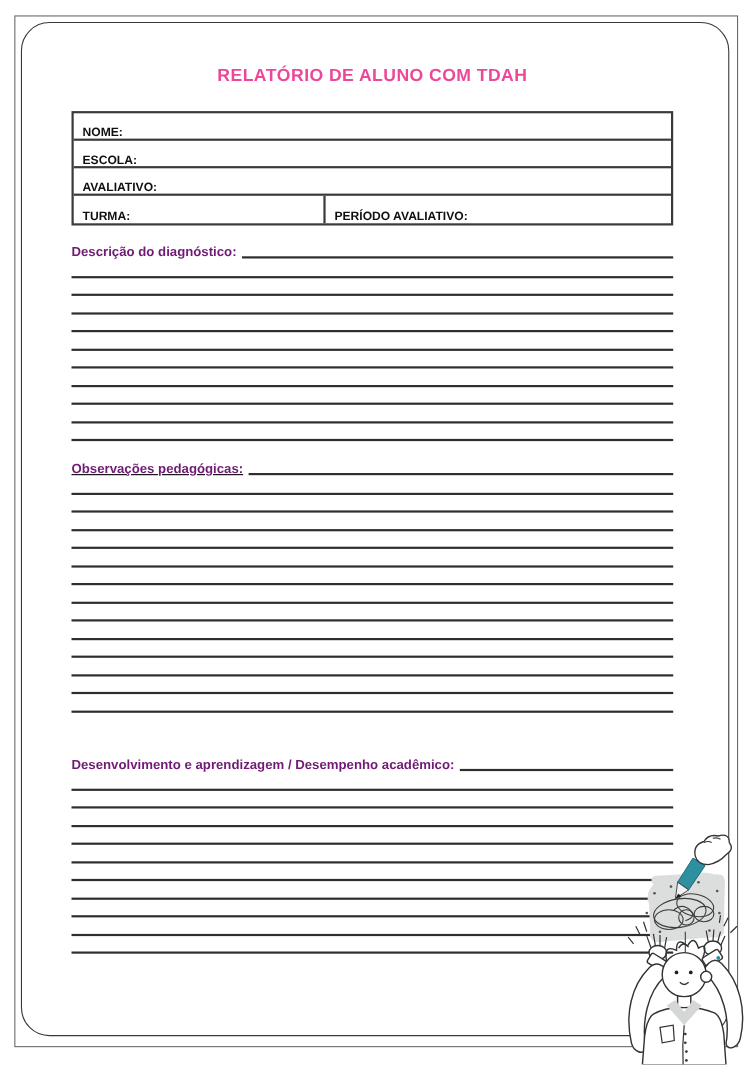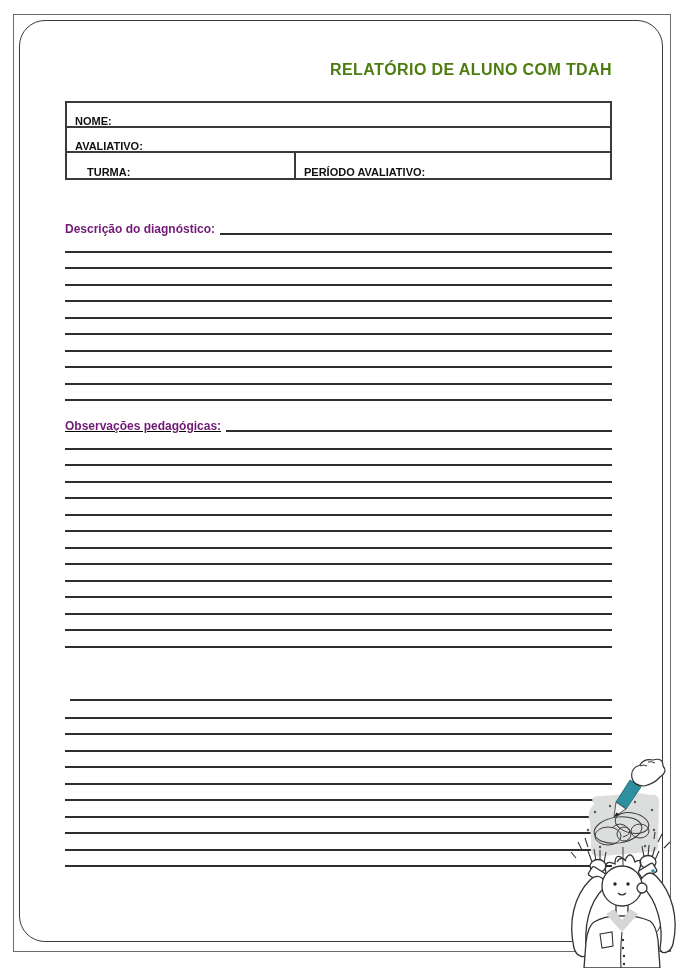--- a/index.html
+++ b/index.html
@@ -24,39 +24,39 @@
     position: absolute;
     left: 19px; top: 20px;
     width: 644px; height: 922px;
     border: 1.5px solid #3a3a3a;
     border-radius: 26px;
   }
 
   .title {
     position: absolute;
     top: 61px; left: 65px; width: 547px;
-    text-align: right;
+    text-align: center;
     font-size: 16px;
     font-weight: bold;
     letter-spacing: .4px;
-    color: #4d7c0f;
+    color: #ec4899;
   }
 
   .info-table {
     position: absolute;
     left: 65px; top: 101px; width: 547px;
     border: 2px solid #3a3a3a;
     background: #fff;
   }
   .t-row { display: flex; height: 25px; border-bottom: 2px solid #3a3a3a; align-items: center; }
   .t-row:last-child { border-bottom: none; }
   .t-label { font-weight: bold; font-size: 11px; color: #101010; padding-left: 8px; white-space: nowrap; margin-top: 12px; }
   .t-blank { flex: 1; height: 100%; }
   .t-cell { display: flex; align-items: center; height: 100%; }
-  .t-cell.c1 { width: 229px; border-right: 2px solid #3a3a3a; padding-left: 12px; }
+  .t-cell.c1 { width: 229px; border-right: 2px solid #3a3a3a; }
   .t-cell.c2 { flex: 1; }
 
   .fill-section { position: absolute; left: 65px; width: 547px; }
   .s1 { top: 222px; }
   .s2 { top: 419px; text-decoration: underline; }
   .s3 { top: 688px; }
 
   .sec-header { display: flex; align-items: flex-end; height: 14px; }
   .sec-label { font-weight: bold; font-size: 12px; line-height: 14px; color: #701a75; white-space: nowrap; }
   .fill-line { flex: 1; border-bottom: 2px solid #2e2e2e; margin-left: 5px; margin-bottom: 1px; }
@@ -79,20 +79,24 @@
   <div class="inner-border"></div>
 
   <div class="title">RELATÓRIO DE ALUNO COM TDAH</div>
 
   <div class="info-table">
     <div class="t-row">
       <span class="t-label">NOME:</span>
       <span class="t-blank"></span>
     </div>
     <div class="t-row">
+      <span class="t-label">ESCOLA:</span>
+      <span class="t-blank"></span>
+    </div>
+    <div class="t-row">
       <span class="t-label">AVALIATIVO:</span>
       <span class="t-blank"></span>
     </div>
     <div class="t-row">
       <div class="t-cell c1">
         <span class="t-label">TURMA:</span>
         <span class="t-blank"></span>
       </div>
       <div class="t-cell c2">
         <span class="t-label">PERÍODO AVALIATIVO:</span>
@@ -137,20 +141,21 @@
         <div class="ruled-line"></div>
         <div class="ruled-line"></div>
         <div class="ruled-line"></div>
         <div class="ruled-line"></div>
         <div class="ruled-line"></div>
       </div>
   </section>
 
   <section class="fill-section s3">
     <div class="sec-header">
+      <span class="sec-label">Desenvolvimento e aprendizagem / Desempenho acadêmico:</span>
       <span class="fill-line"></span>
     </div>
     <div class="lines">
         <div class="ruled-line"></div>
         <div class="ruled-line"></div>
         <div class="ruled-line"></div>
         <div class="ruled-line"></div>
         <div class="ruled-line"></div>
         <div class="ruled-line"></div>
         <div class="ruled-line"></div>

